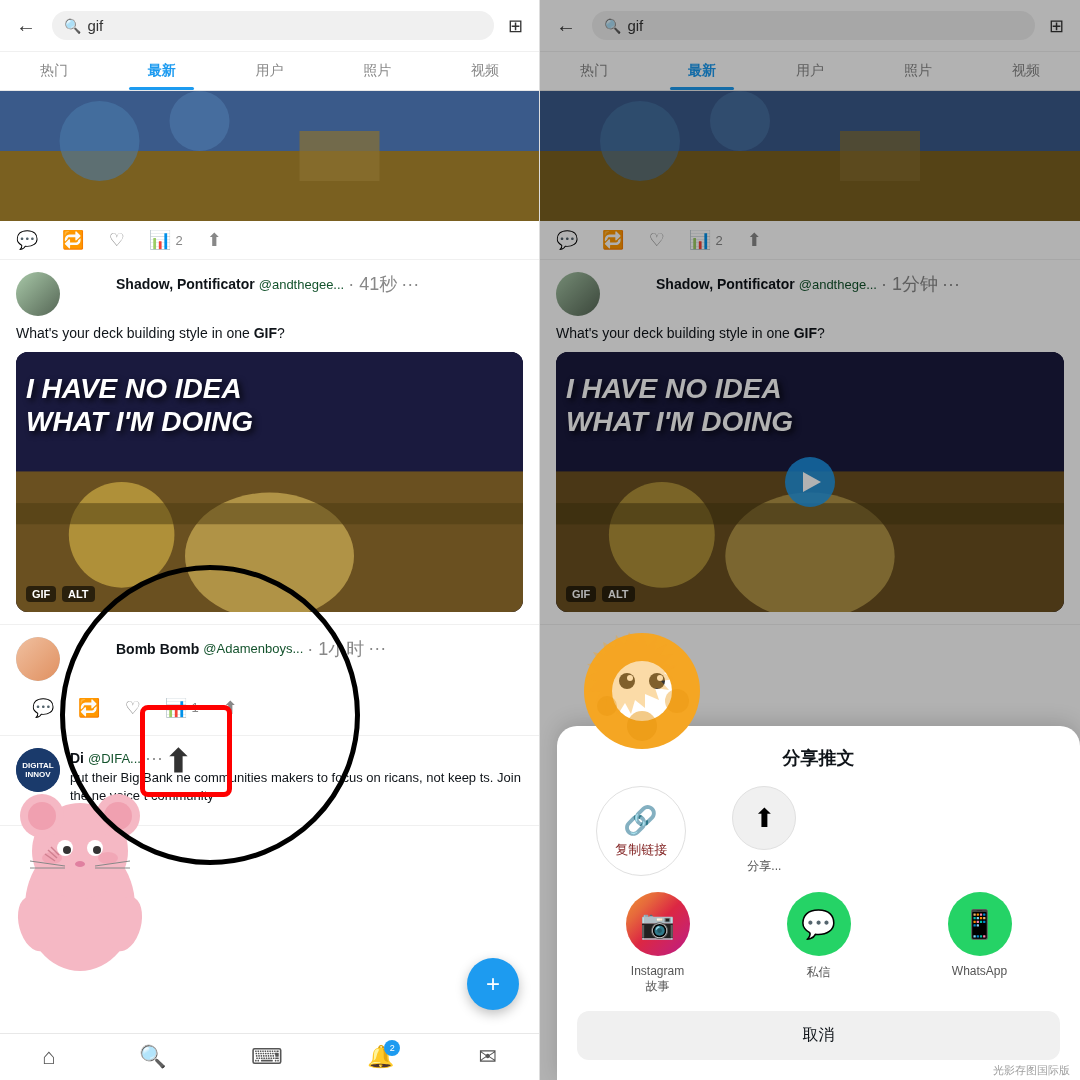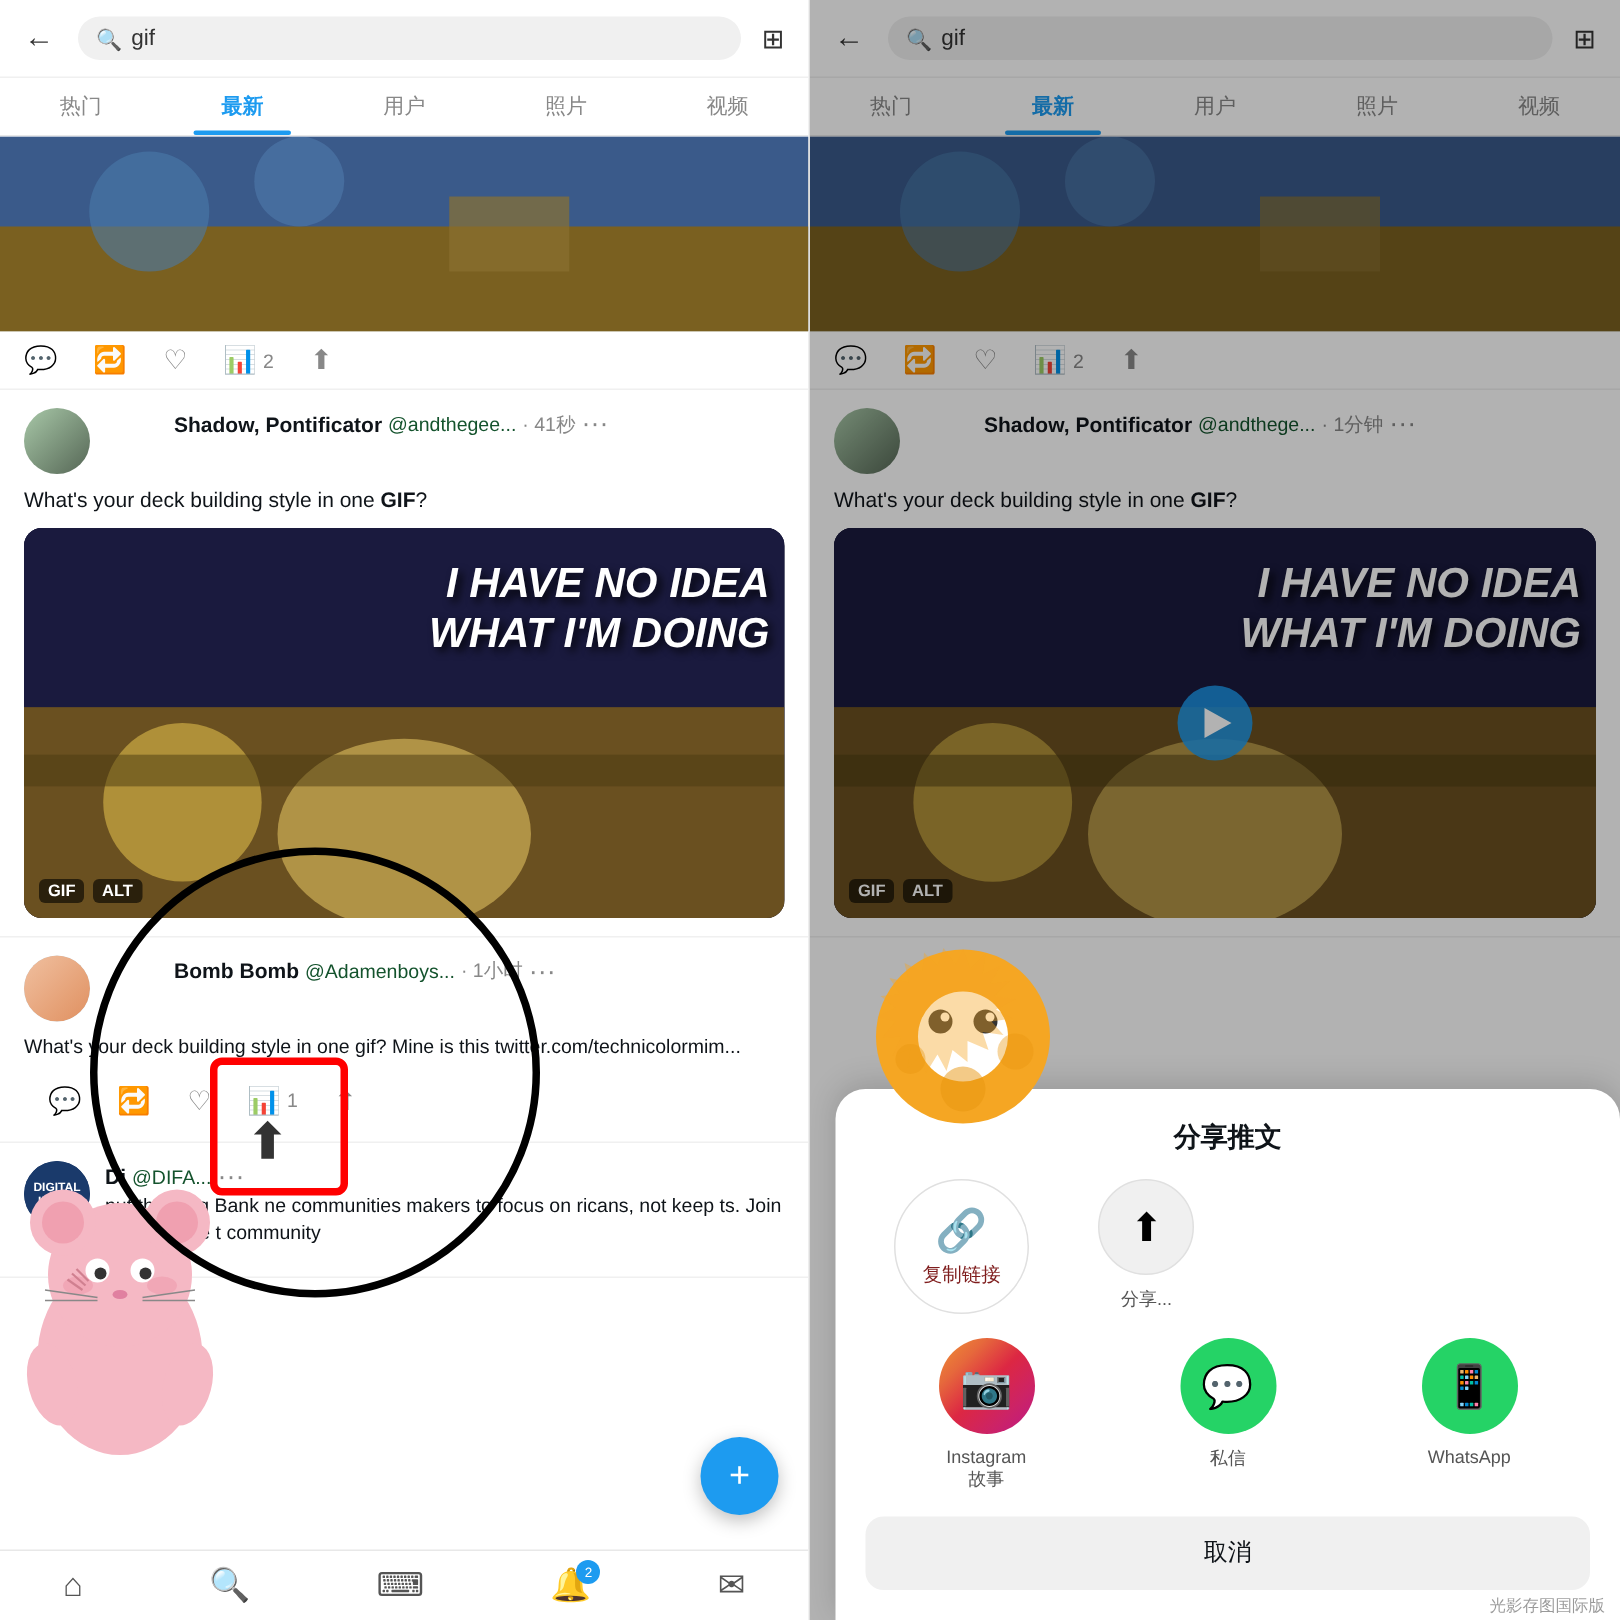--- a/index.html
+++ b/index.html
@@ -151,21 +151,21 @@
       justify-content: center;
     }
     .avatar-inner {
       width: 100%;
       height: 100%;
       background: linear-gradient(135deg, #a8d8a8, #5a9a5a);
     }
     .tweet-meta { flex: 1; margin-left: 46px; }
     .tweet-name { font-weight: 700; font-size: 14px; color: #0f1419; }
     .tweet-handle { color: #14532d; font-size: 13px; }
-    .tweet-time { color: #888; font-size: 13px; }
+    .tweet-time { color: #888; font-size: 18px; }
     .tweet-more { color: #888; font-size: 18px; cursor: pointer; }
     .tweet-text { font-size: 14px; color: #0f1419; line-height: 1.4; margin-bottom: 8px; }
     .tweet-text b { font-weight: 700; }
 
     
     .gif-container {
       width: 100%;
       border-radius: 12px;
       overflow: hidden;
       position: relative;
@@ -182,21 +182,21 @@
       position: relative;
       display: flex;
       align-items: center;
       justify-content: center;
     }
     .gif-text-overlay {
       position: absolute;
       top: 20px;
       left: 0;
       right: 0;
-      text-align: right;
+      text-align: left;
       color: white;
       font-size: 28px;
       font-weight: 900;
       text-shadow: 3px 3px 6px rgba(0,0,0,0.8);
       line-height: 1.2;
       padding: 0 10px;
       font-style: italic;
     }
     .gif-badge {
       position: absolute;
@@ -527,21 +527,20 @@
       <div class="tweet-meta">
         <div class="tweet-handle-row">
           <span class="tweet-name">Bomb</span>
           <span class="tweet-name">Bomb</span>
           <span class="tweet-handle">@Adamenboys...</span>
           <span class="tweet-time">· <span>1小时</span></span>
           <span class="tweet-more">···</span>
         </div>
       </div>
     </div>
-    <div class="tweet-text" style="font-size:13px;">What's your deck building style in one gif? Mine is this twitter.com/technicolormim...</div>
 
     <div class="action-bar-second">
       <span class="action-icon">💬</span>
       <span class="action-icon">🔁</span>
       <span class="action-icon">♡</span>
       <div class="action-group">
         <span class="action-icon">📊</span>
         <span class="action-count">1</span>
       </div>
 

